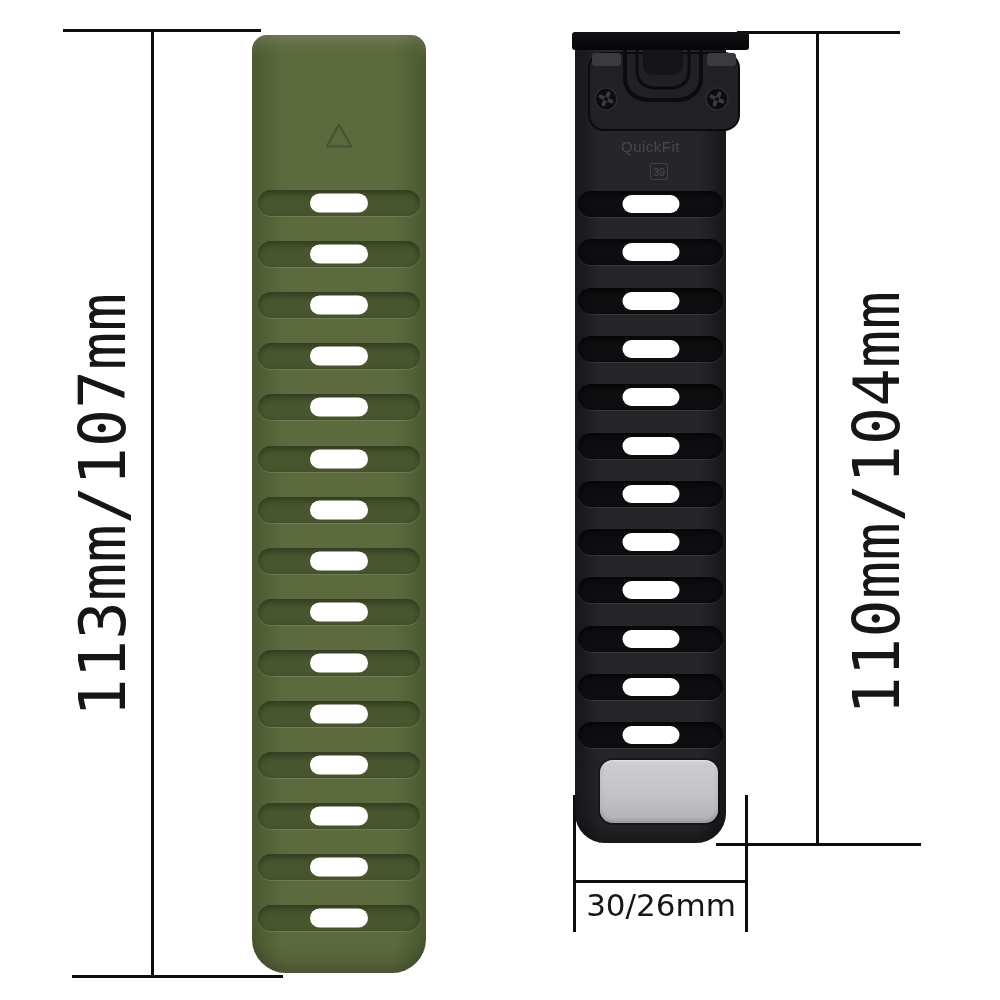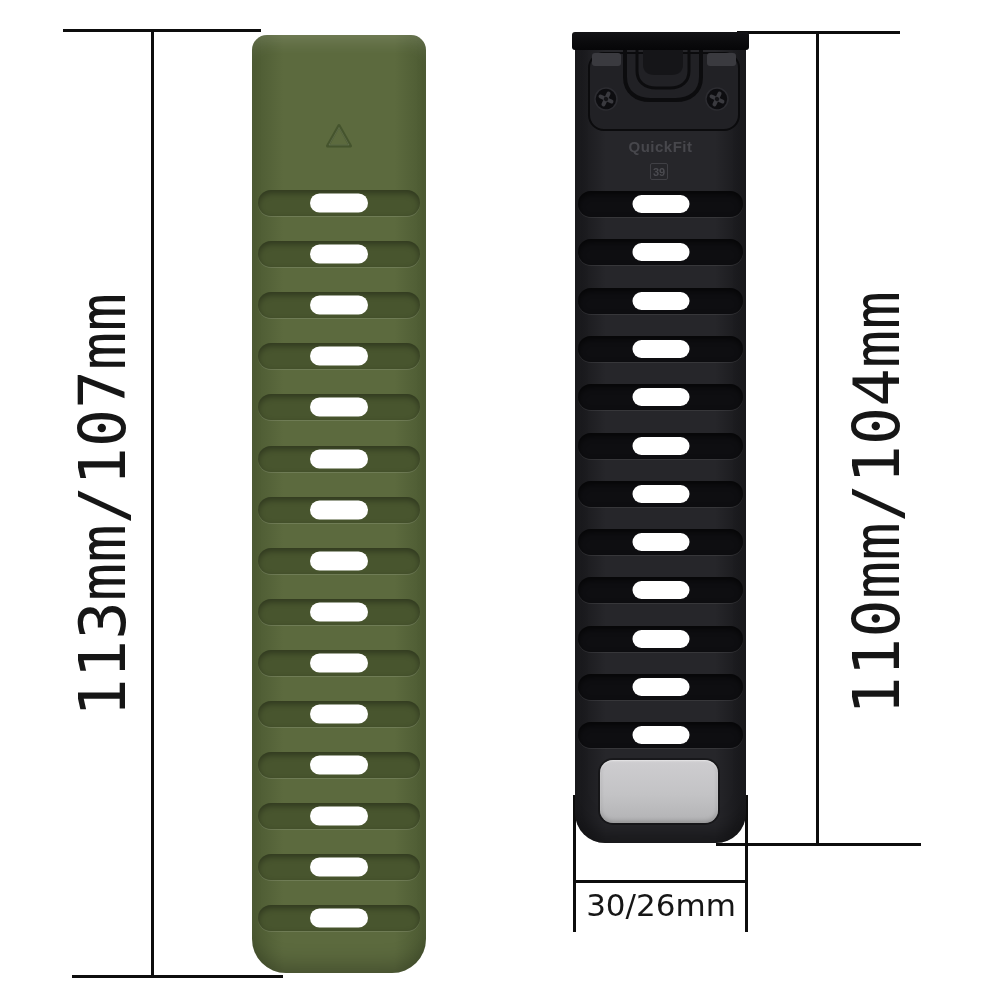--- a/index.html
+++ b/index.html
@@ -16,24 +16,24 @@
 
   .hlabel { position:absolute; font-family:"DejaVu Sans", sans-serif; font-size:31px;
             color:#161616; white-space:nowrap; transform:translateX(-50%); line-height:1.1; }
 
   
   .band { position:absolute; }
   .band.green { left:252px; top:35px; width:174px; height:938px;
                 border-radius:15px 15px 34px 34px;
                 box-shadow: inset 0 16px 16px -10px rgba(255,255,255,0.14),
                             inset 0 -20px 22px -14px rgba(0,0,0,0.28); }
-  .band.black { left:575px; top:32px; width:171px; height:811px;
+  .band.black { left:575px; top:32px; width:151px; height:811px;
                 border-radius:6px 6px 30px 30px;
                 box-shadow: inset 0 -20px 22px -14px rgba(0,0,0,0.55),
-                            inset 0 0 14px rgba(255,255,255,0.04); font-weight: bold; }
+                            inset 0 0 14px rgba(255,255,255,0.04); }
 
   .rib  { position:absolute; }
   .slot { position:absolute; left:50%; top:50%; transform:translate(-50%,-50%); background:#ffffff; }
 
   .triangle-logo { position:absolute; left:72px; top:87px; }
 
   .topbar { position:absolute; left:-3px; top:0; width:177px; height:18px;
             border-radius:3px; background:linear-gradient(180deg,#131316,#0a0a0c 60%,#060608); }
 
   .connector { position:absolute; left:0; top:18px; width:171px; height:82px; }

